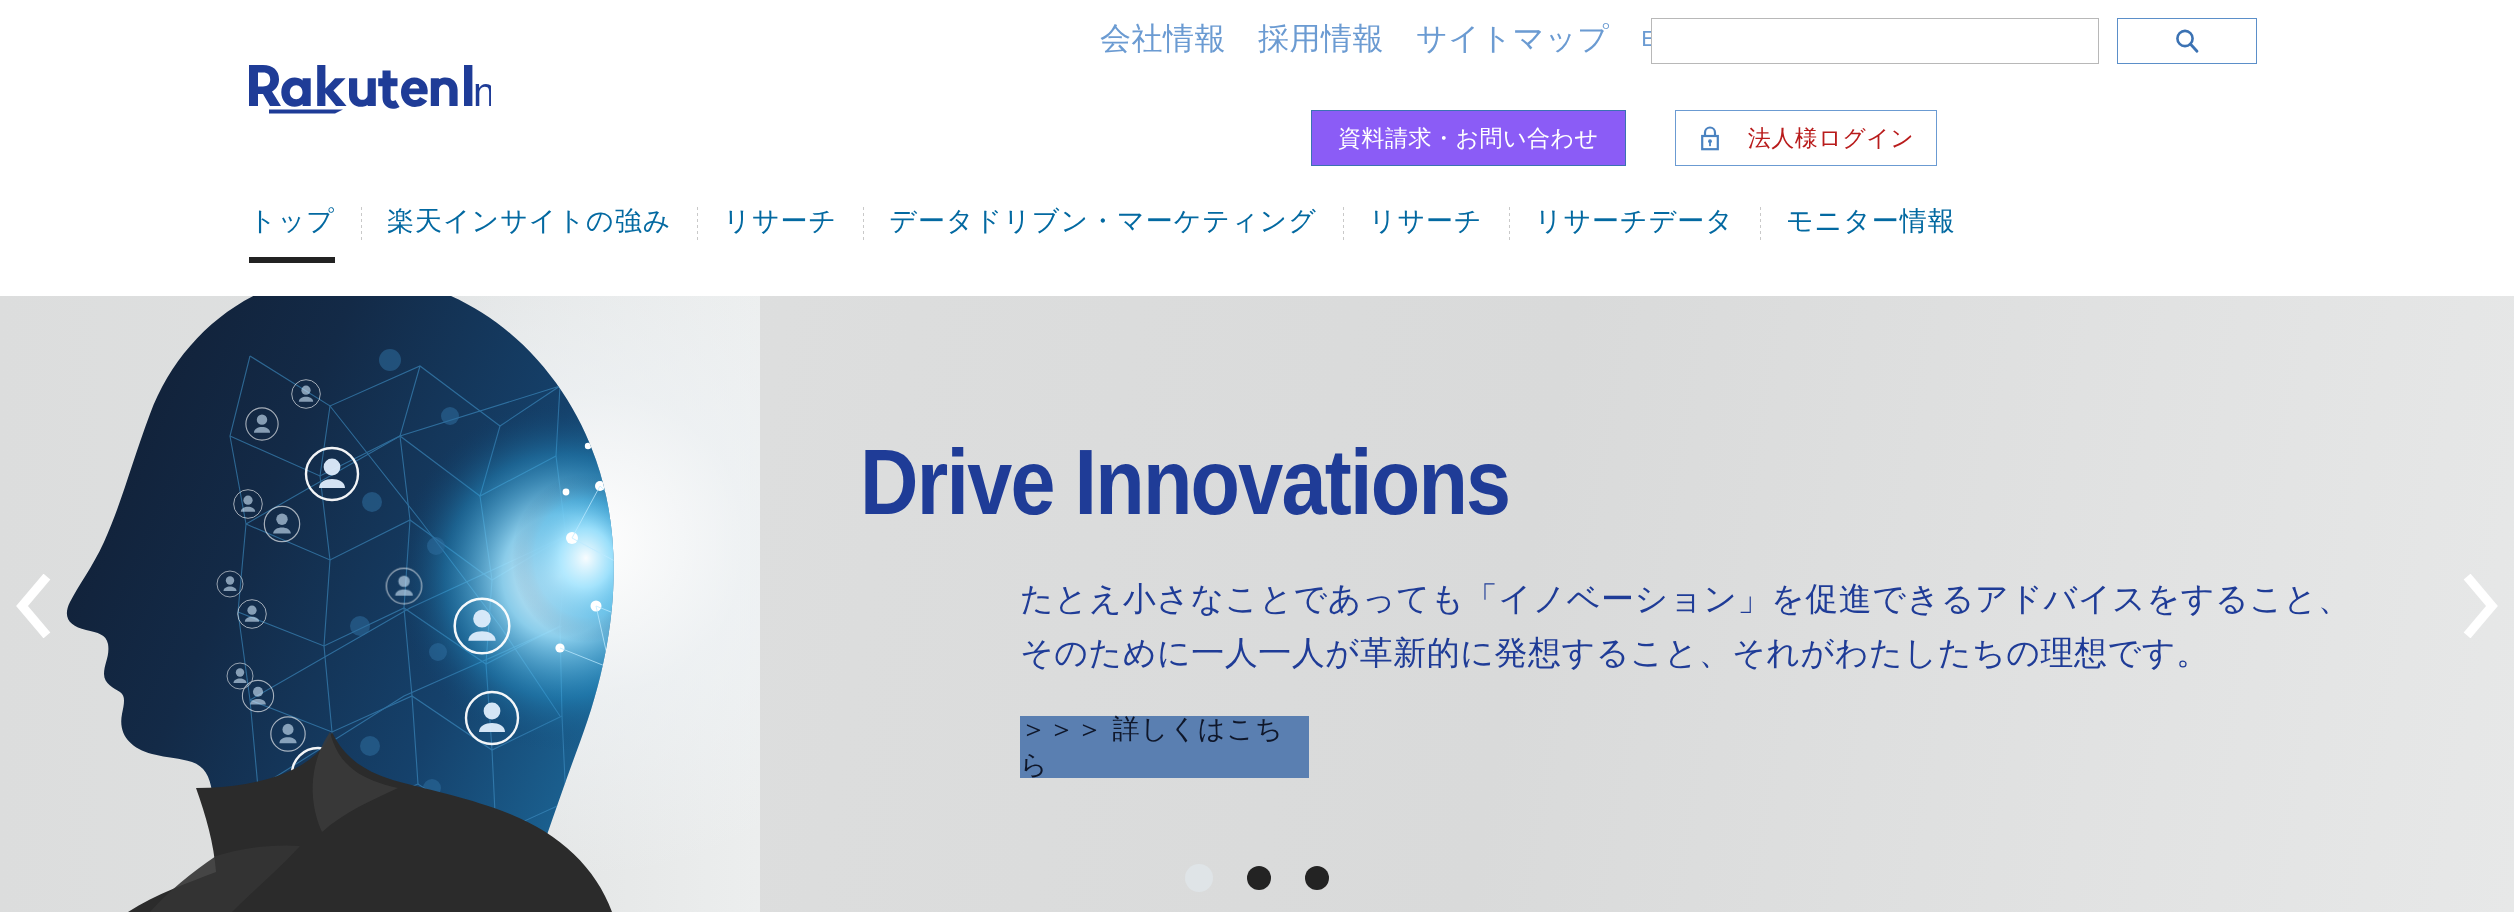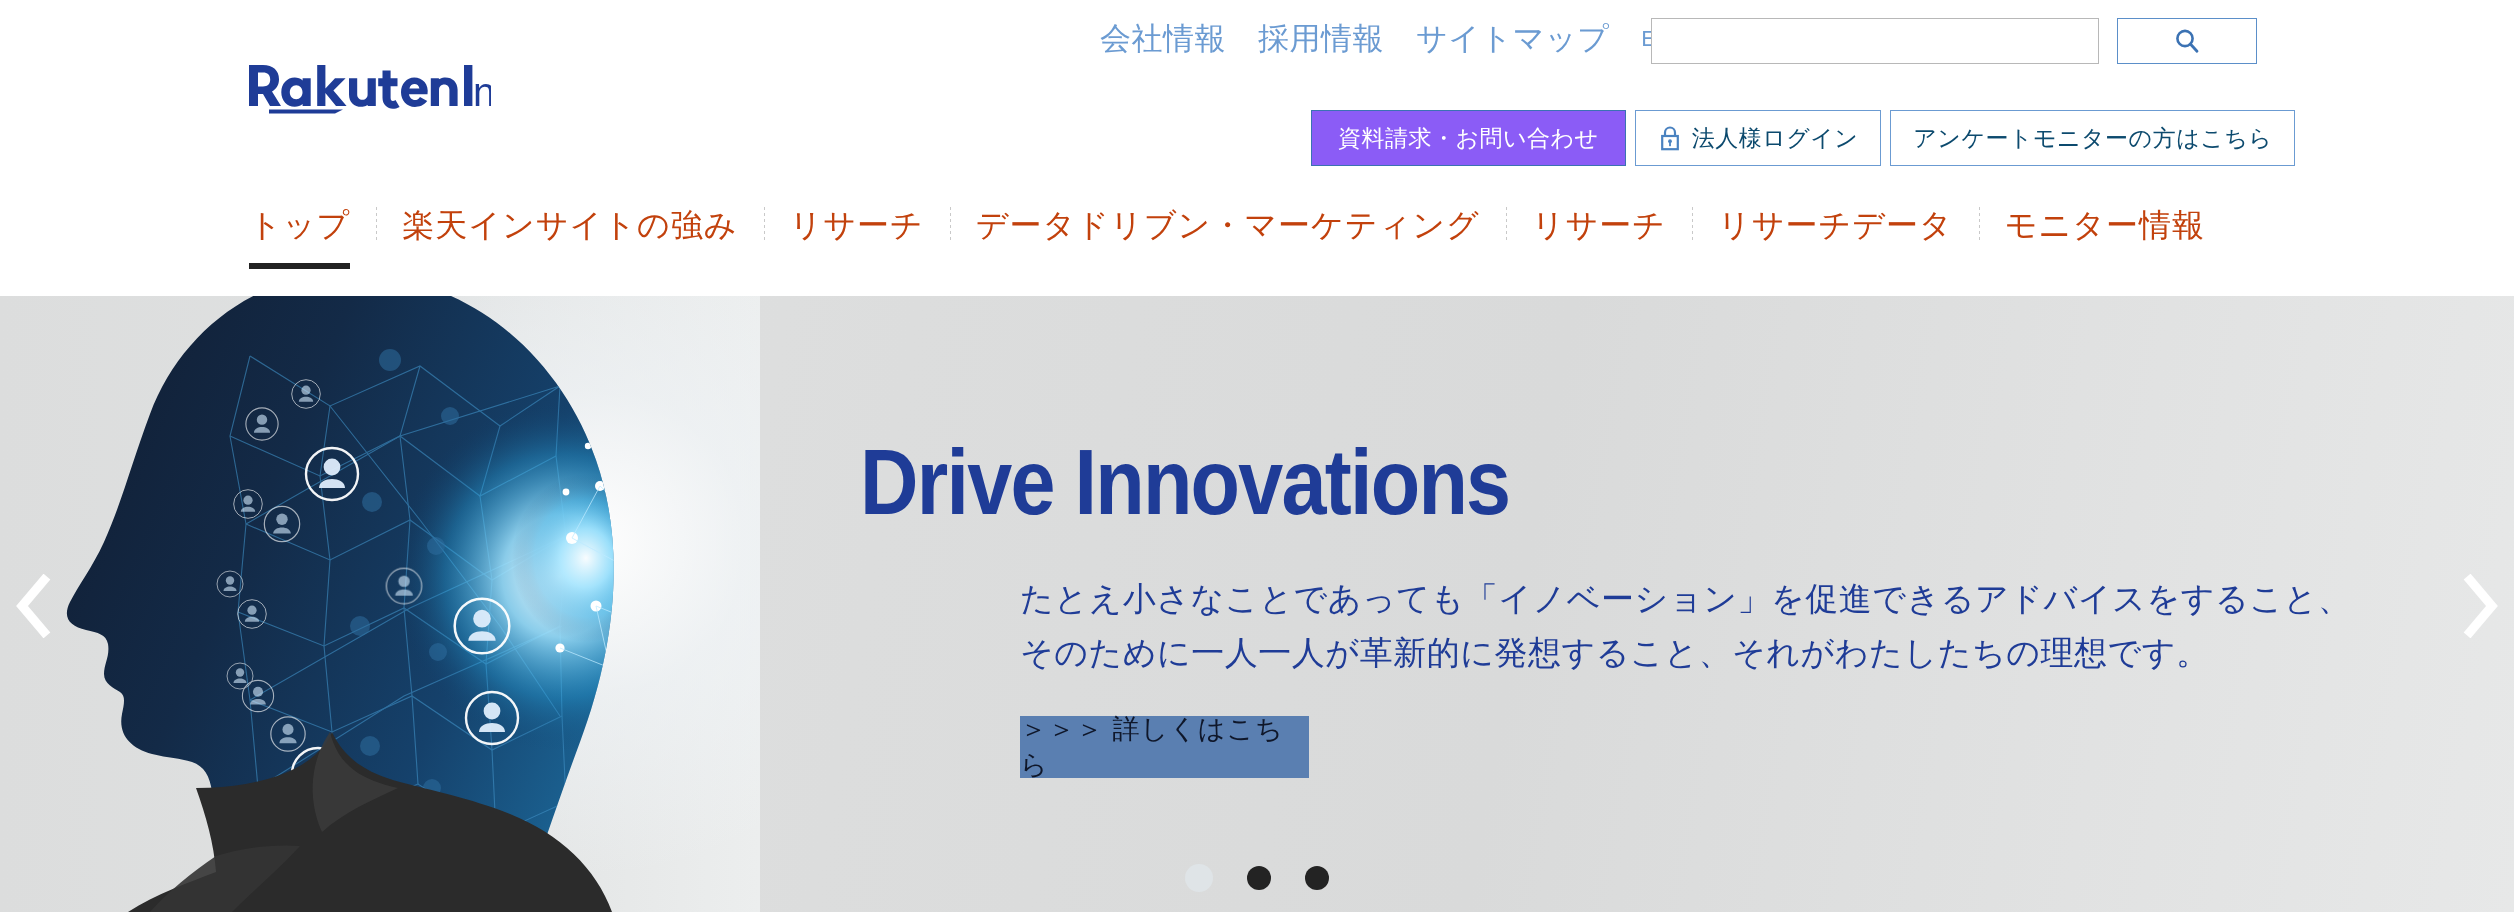--- a/index.html
+++ b/index.html
@@ -110,40 +110,41 @@
     letter-spacing: .5px;
   }
   .cta-primary {
     background: #8b5cf6;
     color: #ffffff;
     border: 1px solid #3b72b3;
     padding: 0 26px;
   }
   .cta-outline {
     background: #ffffff;
-    color: #0c4a6e;
+    color: #b91c1c;
     border: 1px solid #6b9bd2;
     padding: 0 22px;
-    gap: 10px;
+    gap: 26px;
+    margin-left: 40px;
   }
   .lock-icon { display: flex; align-items: center; }
 
   
   .mainnav {
     position: absolute;
     left: 249px;
     top: 205px;
     display: flex;
     align-items: center;
   }
   .nav-item {
     position: relative;
     padding: 0 26px;
-    font-size: 32px;
-    color: #c2410c;
+    font-size: 27px;
+    color: #0369a1;
     white-space: nowrap;
     text-decoration: none;
     cursor: pointer;
     line-height: 1.25;
     letter-spacing: 1px;
   }
   .nav-item:first-child { padding-left: 0; }
   .nav-item + .nav-item::before {
     content: "";
     position: absolute;
@@ -335,21 +336,20 @@
         <span class="lock-icon">
           <svg width="24" height="28" viewBox="0 0 24 28" aria-hidden="true">
             <path d="M7 12V8.5a5 5 0 0 1 10 0V12" fill="none" stroke="#4a82c0" stroke-width="2.2"></path>
             <rect x="4.2" y="12" width="15.6" height="13.2" fill="none" stroke="#4a82c0" stroke-width="2.2"></rect>
             <circle cx="12" cy="17.2" r="1.9" fill="#4a82c0"></circle>
             <rect x="11.1" y="18.2" width="1.8" height="4" fill="#4a82c0"></rect>
           </svg>
         </span>
         <span>法人様ログイン</span>
       </a>
-      <a class="cta cta-outline" href="#">アンケートモニターの方はこちら</a>
     </div>
 
     <nav class="mainnav">
       <a class="nav-item active" href="#">トップ</a>
       <a class="nav-item" href="#">楽天インサイトの強み</a>
       <a class="nav-item" href="#">リサーチ</a>
       <a class="nav-item" href="#">データドリブン・マーケティング</a>
       <a class="nav-item" href="#">リサーチ</a>
       <a class="nav-item" href="#">リサーチデータ</a>
       <a class="nav-item" href="#">モニター情報</a>

